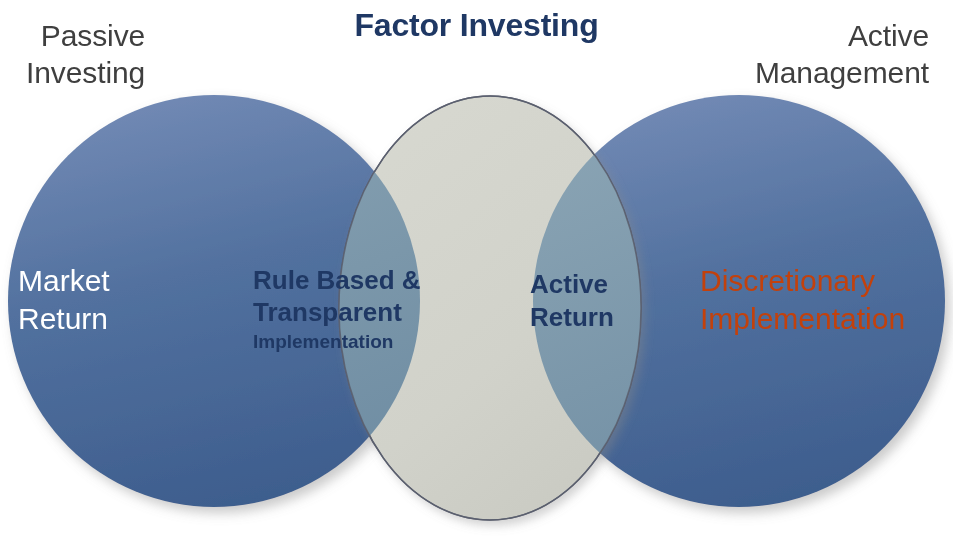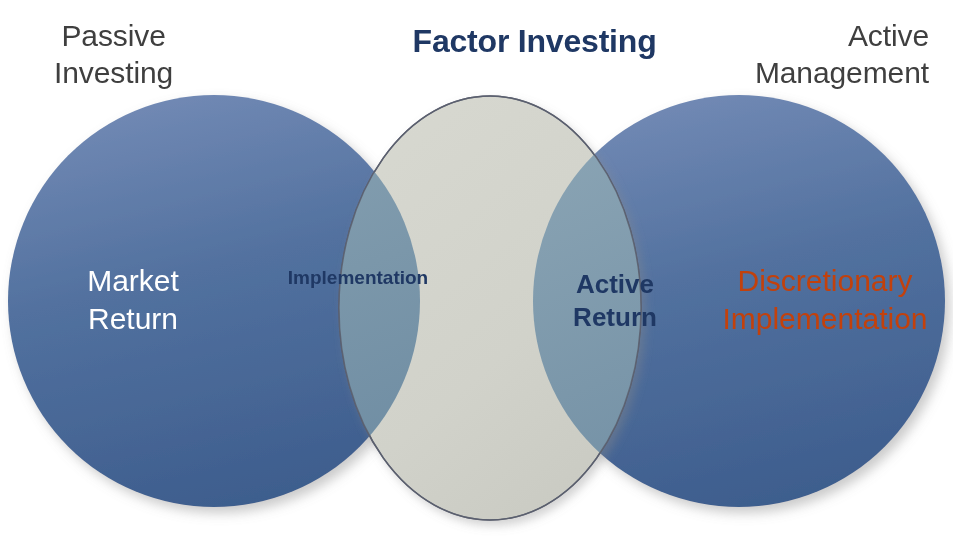--- a/index.html
+++ b/index.html
@@ -32,48 +32,47 @@
     color: #3f3f3f;
     font-size: 30px;
     line-height: 1.23;
     font-weight: 400;
     white-space: pre-line;
     letter-spacing: -0.1px;
   }
   #label-passive-investing {
     left: 26px;
     top: 18px;
-    text-align: center;
-    margin-left: 28px;
+    text-align: right;
   }
   #label-active-management {
     right: 24px;
     top: 18px;
     text-align: right;
   }
   #title-factor-investing {
     position: absolute;
     left: 0;
     right: 0;
     top: 6px;
-    margin: 16px auto;
+    margin: 0 auto;
     width: 360px;
-    text-align: right;
+    text-align: center;
     color: #1f3864;
     font-size: 32px;
     font-weight: 700;
     line-height: 1.22;
     white-space: pre-line;
     letter-spacing: -0.2px;
   }
 
   
   .inner-label {
     position: absolute;
-    text-align: center;
+    text-align: left;
     white-space: pre-line;
   }
   #label-market-return {
     left: 18px;
     top: 262px;
     width: 230px;
     color: #ffffff;
     font-size: 30px;
     font-weight: 400;
     line-height: 1.25;
@@ -182,21 +181,22 @@
 Investing</div>
 
   <div id="title-factor-investing">Factor Investing</div>
 
   <div class="outer-label" id="label-active-management">Active
 Management</div>
 
   <div class="inner-label" id="label-market-return">Market
 Return</div>
 
-  <div class="inner-label" id="label-rule-based"><span id="label-rule-based-sub">Implementation</span></div>
+  <div class="inner-label" id="label-rule-based"><span>Rule Based &amp;
+Transparent</span><span id="label-rule-based-sub">Implementation</span></div>
 
   <div class="inner-label" id="label-active-return">Active
 Return</div>
 
   <div class="inner-label" id="label-discretionary-implementation">Discretionary
 Implementation</div>
 
 </div>
 
 </body></html>

